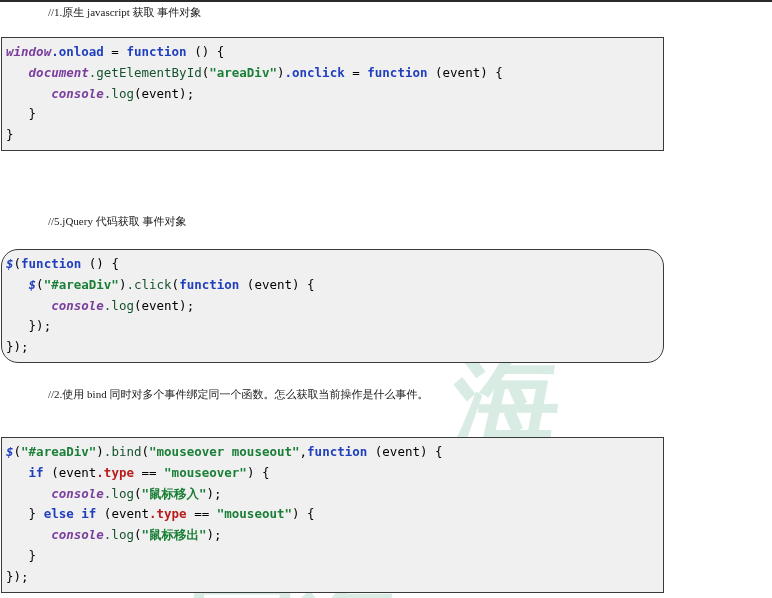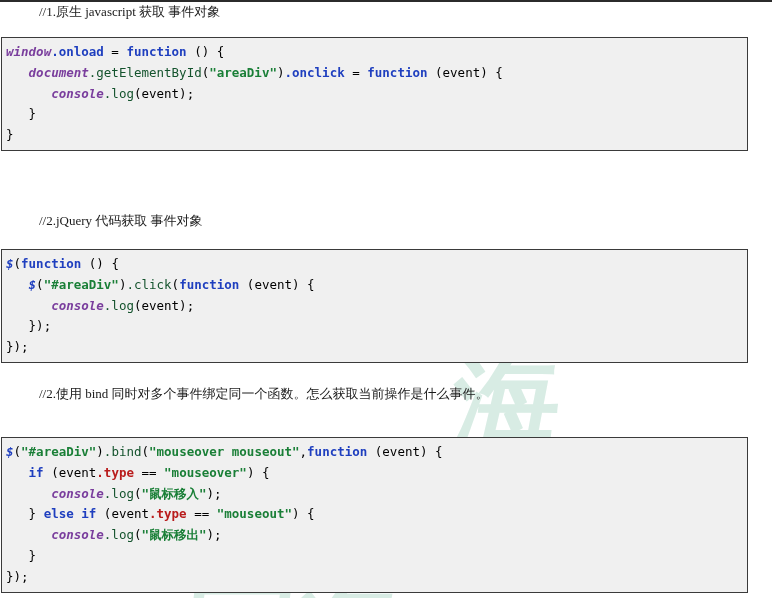--- a/index.html
+++ b/index.html
@@ -63,47 +63,47 @@
   }
 
   .content {
     position: relative;
     z-index: 1;
   }
 
   
   .comment-line {
     position: absolute;
-    left: 39px;
-    font-size: 13px;
+    left: 48px;
+    font-size: 11px;
     line-height: 18px;
     white-space: nowrap;
     color: #1a1a1a;
   }
   .comment-1 { top: 3px; }
   .comment-2 { top: 212px; }
   .comment-3 { top: 385px; }
 
   
   .code-block {
     position: absolute;
     left: 1px;
-    width: 747px;
+    width: 663px;
     box-sizing: border-box;
     background: #f0f0f0;
     border: 1px solid #3a3a3a;
     font-family: "DejaVu Sans Mono", "Liberation Mono", monospace;
     font-size: 12.5px;
     line-height: 20.8px;
     padding: 4px 0 4px 0;
     color: #000000;
     white-space: pre;
   }
   .code-block-1 { top: 37px; }
-  .code-block-2 { top: 249px; }
+  .code-block-2 { top: 249px; border-radius: 17px; }
   .code-block-3 { top: 437px; }
 
   .code-line {
     display: block;
     padding-left: 4px;
     white-space: pre;
   }
 
   
   .tok-obj      { color: #7a3e9d; font-style: italic; font-weight: 700; }  
@@ -125,19 +125,19 @@
   <span class="watermark watermark-main">海</span>
   <span class="watermark watermark-bottom-a">学</span>
   <span class="watermark watermark-bottom-b">海</span>
 </div>
 
 <div class="content">
 
   <div class="comment-line comment-1">//1.原生 javascript 获取 事件对象</div>
   <div class="code-block code-block-1"><span class="code-line"><span class="tok-obj">window</span><span class="tok-prop">.onload</span><span class="tok-plain"> = </span><span class="tok-kw">function</span><span class="tok-plain"> () {</span></span><span class="code-line"><span class="tok-plain">   </span><span class="tok-obj">document</span><span class="tok-method">.getElementById</span><span class="tok-punct">(</span><span class="tok-str">"areaDiv"</span><span class="tok-punct">)</span><span class="tok-prop">.onclick</span><span class="tok-plain"> = </span><span class="tok-kw">function</span><span class="tok-plain"> (event) {</span></span><span class="code-line"><span class="tok-plain">      </span><span class="tok-obj">console</span><span class="tok-method">.log</span><span class="tok-plain">(event);</span></span><span class="code-line"><span class="tok-plain">   }</span></span><span class="code-line"><span class="tok-plain">}</span></span></div>
 
-  <div class="comment-line comment-2">//2.jQuery 代码获取 事件对象</div>
+  <div class="comment-line comment-2">//5.jQuery 代码获取 事件对象</div>
   <div class="code-block code-block-2"><span class="code-line"><span class="tok-dollar">$</span><span class="tok-punct">(</span><span class="tok-kw">function</span><span class="tok-plain"> () {</span></span><span class="code-line"><span class="tok-plain">   </span><span class="tok-dollar">$</span><span class="tok-punct">(</span><span class="tok-str">"#areaDiv"</span><span class="tok-punct">)</span><span class="tok-method">.click</span><span class="tok-punct">(</span><span class="tok-kw">function</span><span class="tok-plain"> (event) {</span></span><span class="code-line"><span class="tok-plain">      </span><span class="tok-obj">console</span><span class="tok-method">.log</span><span class="tok-plain">(event);</span></span><span class="code-line"><span class="tok-plain">   });</span></span><span class="code-line"><span class="tok-plain">});</span></span></div>
 
   <div class="comment-line comment-3">//2.使用 bind 同时对多个事件绑定同一个函数。怎么获取当前操作是什么事件。</div>
   <div class="code-block code-block-3"><span class="code-line"><span class="tok-dollar">$</span><span class="tok-punct">(</span><span class="tok-str">"#areaDiv"</span><span class="tok-punct">)</span><span class="tok-method">.bind</span><span class="tok-punct">(</span><span class="tok-str">"mouseover mouseout"</span><span class="tok-punct">,</span><span class="tok-kw">function</span><span class="tok-plain"> (event) {</span></span><span class="code-line"><span class="tok-plain">   </span><span class="tok-kw">if</span><span class="tok-plain"> (event</span><span class="tok-member">.type</span><span class="tok-plain"> == </span><span class="tok-str">"mouseover"</span><span class="tok-plain">) {</span></span><span class="code-line"><span class="tok-plain">      </span><span class="tok-obj">console</span><span class="tok-method">.log</span><span class="tok-punct">(</span><span class="tok-str">"鼠标移入"</span><span class="tok-plain">);</span></span><span class="code-line"><span class="tok-plain">   } </span><span class="tok-kw">else if</span><span class="tok-plain"> (event</span><span class="tok-member">.type</span><span class="tok-plain"> == </span><span class="tok-str">"mouseout"</span><span class="tok-plain">) {</span></span><span class="code-line"><span class="tok-plain">      </span><span class="tok-obj">console</span><span class="tok-method">.log</span><span class="tok-punct">(</span><span class="tok-str">"鼠标移出"</span><span class="tok-plain">);</span></span><span class="code-line"><span class="tok-plain">   }</span></span><span class="code-line"><span class="tok-plain">});</span></span></div>
 
 </div>
 
 </body></html>

